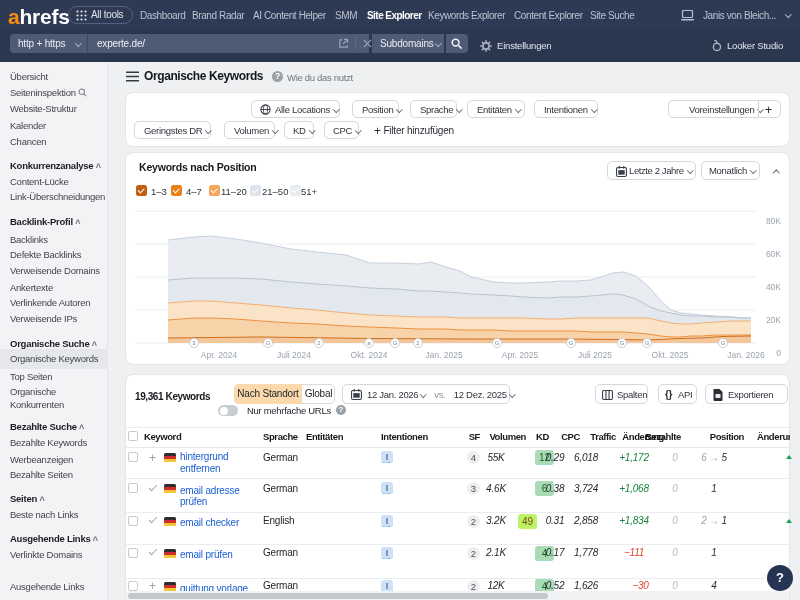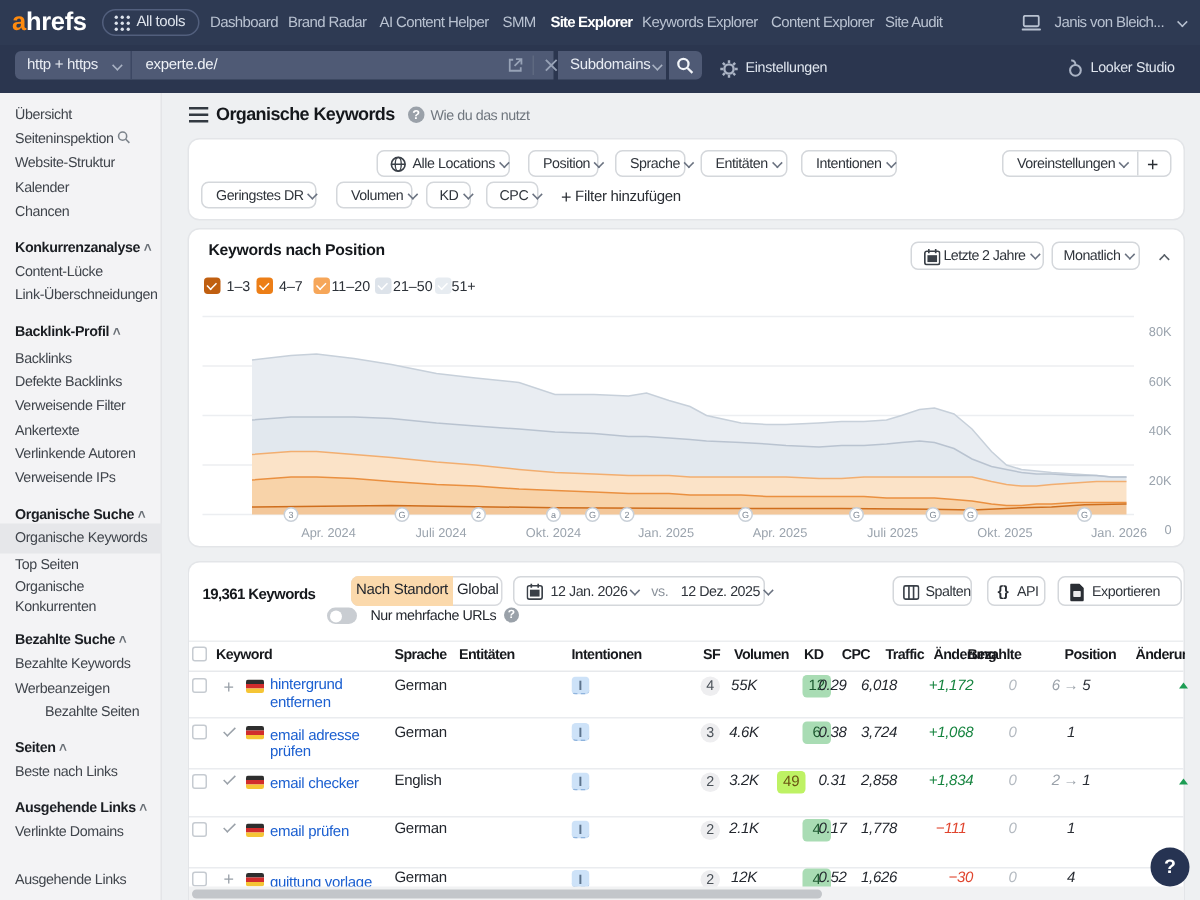--- a/index.html
+++ b/index.html
@@ -3,21 +3,21 @@
 <meta charset="utf-8">
 <style>
 * { margin:0; padding:0; box-sizing:border-box; }
 html,body { width:800px; height:600px; overflow:hidden; }
 body { font-family:"Liberation Sans", sans-serif; background:#eef0f2; position:relative; }
 #app { position:absolute; left:0; top:0; width:800px; height:600px; }
 .abs { position:absolute; }
 
 .topbar { position:absolute; left:0; top:0; width:800px; height:30px; background:#2e3a53; }
 .urlrow { position:absolute; left:0; top:30px; width:800px; height:32px; background:#2b364f; }
-.logo { position:absolute; left:8px; top:5px; font-size:17px; font-weight:bold; color:#fff; letter-spacing:-0.2px; }
+.logo { position:absolute; left:8px; top:5px; font-size:21px; font-weight:bold; color:#fff; letter-spacing:-0.2px; }
 .logo span { color:#fe8a0e; }
 .tools-pill { position:absolute; left:68px; top:6px; width:65px; height:18px; border:1px solid #525f7d; border-radius:9px; color:#dde3ec; font-size:10px; letter-spacing:-0.3px; line-height:16px; padding-left:22px; }
 .navlink { position:absolute; top:9.5px; font-size:10px; letter-spacing:-0.4px; color:#b9c2d1; white-space:nowrap; }
 .navlink.active { color:#fff; font-weight:bold; letter-spacing:-0.55px; }
 .seg { position:absolute; top:4px; height:19px; background:#4f5a75; }
 
 .sidebar { position:absolute; left:0; top:62px; width:108px; height:538px; background:#f3f3f5; border-right:1px solid #e4e5e8; }
 .sb-item { position:absolute; left:0; width:108px; height:15px; font-size:9.5px; letter-spacing:-0.25px; color:#40454c; padding-left:10px; white-space:nowrap; overflow:hidden; }
 .sb-head { font-weight:bold; color:#1b1e23; }
 .sb-sel { background:#e6e7ea; }
@@ -69,21 +69,21 @@
           </g>
     </svg>
   </div>
   <div class="navlink" style="left:140px">Dashboard</div>
   <div class="navlink" style="left:192px">Brand Radar</div>
   <div class="navlink" style="left:253px">AI Content Helper</div>
   <div class="navlink" style="left:335px">SMM</div>
   <div class="navlink active" style="left:367px">Site Explorer</div>
   <div class="navlink" style="left:428px">Keywords Explorer</div>
   <div class="navlink" style="left:514px">Content Explorer</div>
-  <div class="navlink" style="left:590px">Site Audit</div>
+  <div class="navlink" style="left:590px">Site Suche</div>
   <svg width="13" height="11" viewBox="0 0 13 11" style="position:absolute;left:681px;top:10px">
     <rect x="1.5" y="0.5" width="10" height="7" rx="1" fill="none" stroke="#b9c2d1" stroke-width="1.2"></rect>
     <rect x="0" y="9" width="13" height="1.4" rx="0.7" fill="#b9c2d1"></rect>
   </svg>
   <div class="navlink" style="left:703px">Janis von Bleich...</div>
   <span class="chev" style="position:absolute;left:782px;top:12px;border-color:#b9c2d1"></span>
 </div>
 
 <div class="urlrow">
   <div class="seg" style="left:10px;width:359px;border-radius:4px 0 0 4px">
@@ -132,33 +132,33 @@
       </svg></div>
 <div class="sb-item" style="position:absolute;top:101.0px;line-height:15px;">Website-Struktur</div>
 <div class="sb-item" style="position:absolute;top:117.5px;line-height:15px;">Kalender</div>
 <div class="sb-item" style="position:absolute;top:133.5px;line-height:15px;">Chancen</div>
 <div class="sb-item sb-head" style="position:absolute;top:157.5px;line-height:15px;">Konkurrenzanalyse <span style="font-size:9px;color:#6a7077">˄</span></div>
 <div class="sb-item" style="position:absolute;top:173.5px;line-height:15px;">Content-Lücke</div>
 <div class="sb-item" style="position:absolute;top:189.0px;line-height:15px;">Link-Überschneidungen</div>
 <div class="sb-item sb-head" style="position:absolute;top:214.0px;line-height:15px;">Backlink-Profil <span style="font-size:9px;color:#6a7077">˄</span></div>
 <div class="sb-item" style="position:absolute;top:231.5px;line-height:15px;">Backlinks</div>
 <div class="sb-item" style="position:absolute;top:247.0px;line-height:15px;">Defekte Backlinks</div>
-<div class="sb-item" style="position:absolute;top:263.0px;line-height:15px;">Verweisende Filter</div>
+<div class="sb-item" style="position:absolute;top:263.0px;line-height:15px;">Verweisende Domains</div>
 <div class="sb-item" style="position:absolute;top:279.5px;line-height:15px;">Ankertexte</div>
 <div class="sb-item" style="position:absolute;top:295.0px;line-height:15px;">Verlinkende Autoren</div>
 <div class="sb-item" style="position:absolute;top:311.0px;line-height:15px;">Verweisende IPs</div>
 <div class="sb-item sb-head" style="position:absolute;top:336.0px;line-height:15px;">Organische Suche <span style="font-size:9px;color:#6a7077">˄</span></div>
 <div class="sb-item sb-sel" style="position:absolute;top:349.0px;line-height:20px;height:20px;">Organische Keywords</div>
 <div class="sb-item" style="position:absolute;top:368.5px;line-height:15px;">Top Seiten</div>
 <div class="sb-item" style="position:absolute;top:383.5px;line-height:15px;">Organische</div>
 <div class="sb-item" style="position:absolute;top:396.5px;line-height:15px;">Konkurrenten</div>
 <div class="sb-item sb-head" style="position:absolute;top:418.5px;line-height:15px;">Bezahlte Suche <span style="font-size:9px;color:#6a7077">˄</span></div>
 <div class="sb-item" style="position:absolute;top:435.0px;line-height:15px;">Bezahlte Keywords</div>
 <div class="sb-item" style="position:absolute;top:451.5px;line-height:15px;">Werbeanzeigen</div>
-<div class="sb-item" style="position:absolute;top:466.5px;line-height:15px;margin-left:20px;">Bezahlte Seiten</div>
+<div class="sb-item" style="position:absolute;top:466.5px;line-height:15px;">Bezahlte Seiten</div>
 <div class="sb-item sb-head" style="position:absolute;top:490.5px;line-height:15px;">Seiten <span style="font-size:9px;color:#6a7077">˄</span></div>
 <div class="sb-item" style="position:absolute;top:506.5px;line-height:15px;">Beste nach Links</div>
 <div class="sb-item sb-head" style="position:absolute;top:530.5px;line-height:15px;">Ausgehende Links <span style="font-size:9px;color:#6a7077">˄</span></div>
 <div class="sb-item" style="position:absolute;top:546.5px;line-height:15px;">Verlinkte Domains</div>
 <div class="sb-item" style="position:absolute;top:562.5px;line-height:15px;margin-top:40px;">Ausgehende Ankertexte</div>
 <div class="sb-item" style="position:absolute;top:578.5px;line-height:15px;">Ausgehende Links</div>
 
 <svg width="13" height="11" viewBox="0 0 13 11" style="position:absolute;left:126px;top:71px">
   <path d="M0 1.2 H13 M0 5.5 H13 M0 9.8 H13" stroke="#333a42" stroke-width="1.6"></path>
 </svg>
@@ -171,21 +171,21 @@
   <svg width="11" height="11" viewBox="0 0 12 12" style="position:absolute;left:8px;top:3px">
     <circle cx="6" cy="6" r="5" fill="none" stroke="#3a4048" stroke-width="1.2"></circle>
     <ellipse cx="6" cy="6" rx="2.2" ry="5" fill="none" stroke="#3a4048" stroke-width="1"></ellipse>
     <path d="M1 6 H11" stroke="#3a4048" stroke-width="1"></path>
   </svg>
 </div>
 <div class="btn" style="left:352px;top:100px;width:47px;height:18px;line-height:17px;padding-left:9px">Position<span class="chev"></span></div>
 <div class="btn" style="left:410px;top:100px;width:47px;height:18px;line-height:17px;padding-left:9px">Sprache<span class="chev"></span></div>
 <div class="btn" style="left:467px;top:100px;width:58px;height:18px;line-height:17px;padding-left:9px">Entitäten<span class="chev"></span></div>
 <div class="btn" style="left:534px;top:100px;width:64px;height:18px;line-height:17px;padding-left:9px">Intentionen<span class="chev"></span></div>
-<div class="btn" style="left:668px;top:100px;width:113px;height:18px;line-height:17px;padding-left:9px">Voreinstellungen<span class="chev"></span><span style="position:absolute;right:21px;top:0;width:1px;height:16px;background:#d4d7db"></span><span style="position:absolute;right:8px;top:0;font-size:13px;color:#2a2e34">+</span></div>
+<div class="btn" style="left:668px;top:100px;width:113px;height:18px;line-height:17px;padding-left:20px">Voreinstellungen<span class="chev"></span><span style="position:absolute;right:21px;top:0;width:1px;height:16px;background:#d4d7db"></span><span style="position:absolute;right:8px;top:0;font-size:13px;color:#2a2e34">+</span></div>
 <div class="btn" style="left:134px;top:121px;width:77px;height:18px;line-height:17px;padding-left:9px">Geringstes DR<span class="chev"></span></div>
 <div class="btn" style="left:224px;top:121px;width:51px;height:18px;line-height:17px;padding-left:9px">Volumen<span class="chev"></span></div>
 <div class="btn" style="left:284px;top:121px;width:30px;height:18px;line-height:17px;padding-left:8px">KD<span class="chev"></span></div>
 <div class="btn" style="left:324px;top:121px;width:35px;height:18px;line-height:17px;padding-left:8px">CPC<span class="chev"></span></div>
 <div class="abs" style="left:374px;top:124px;font-size:10px;letter-spacing:-0.2px;color:#2a2e34"><span style="font-size:12px;vertical-align:-1px">+</span> Filter hinzufügen</div>
 
 <div class="card" style="left:125px;top:152px;width:665px;height:213px;overflow:hidden">
 <svg width="663" height="212" viewBox="0 0 663 212" style="position:absolute;left:0;top:0">
 <line x1="9" y1="58" x2="630" y2="58" stroke="#eceef1" stroke-width="1"></line>
 <line x1="9" y1="91" x2="630" y2="91" stroke="#eceef1" stroke-width="1"></line>

